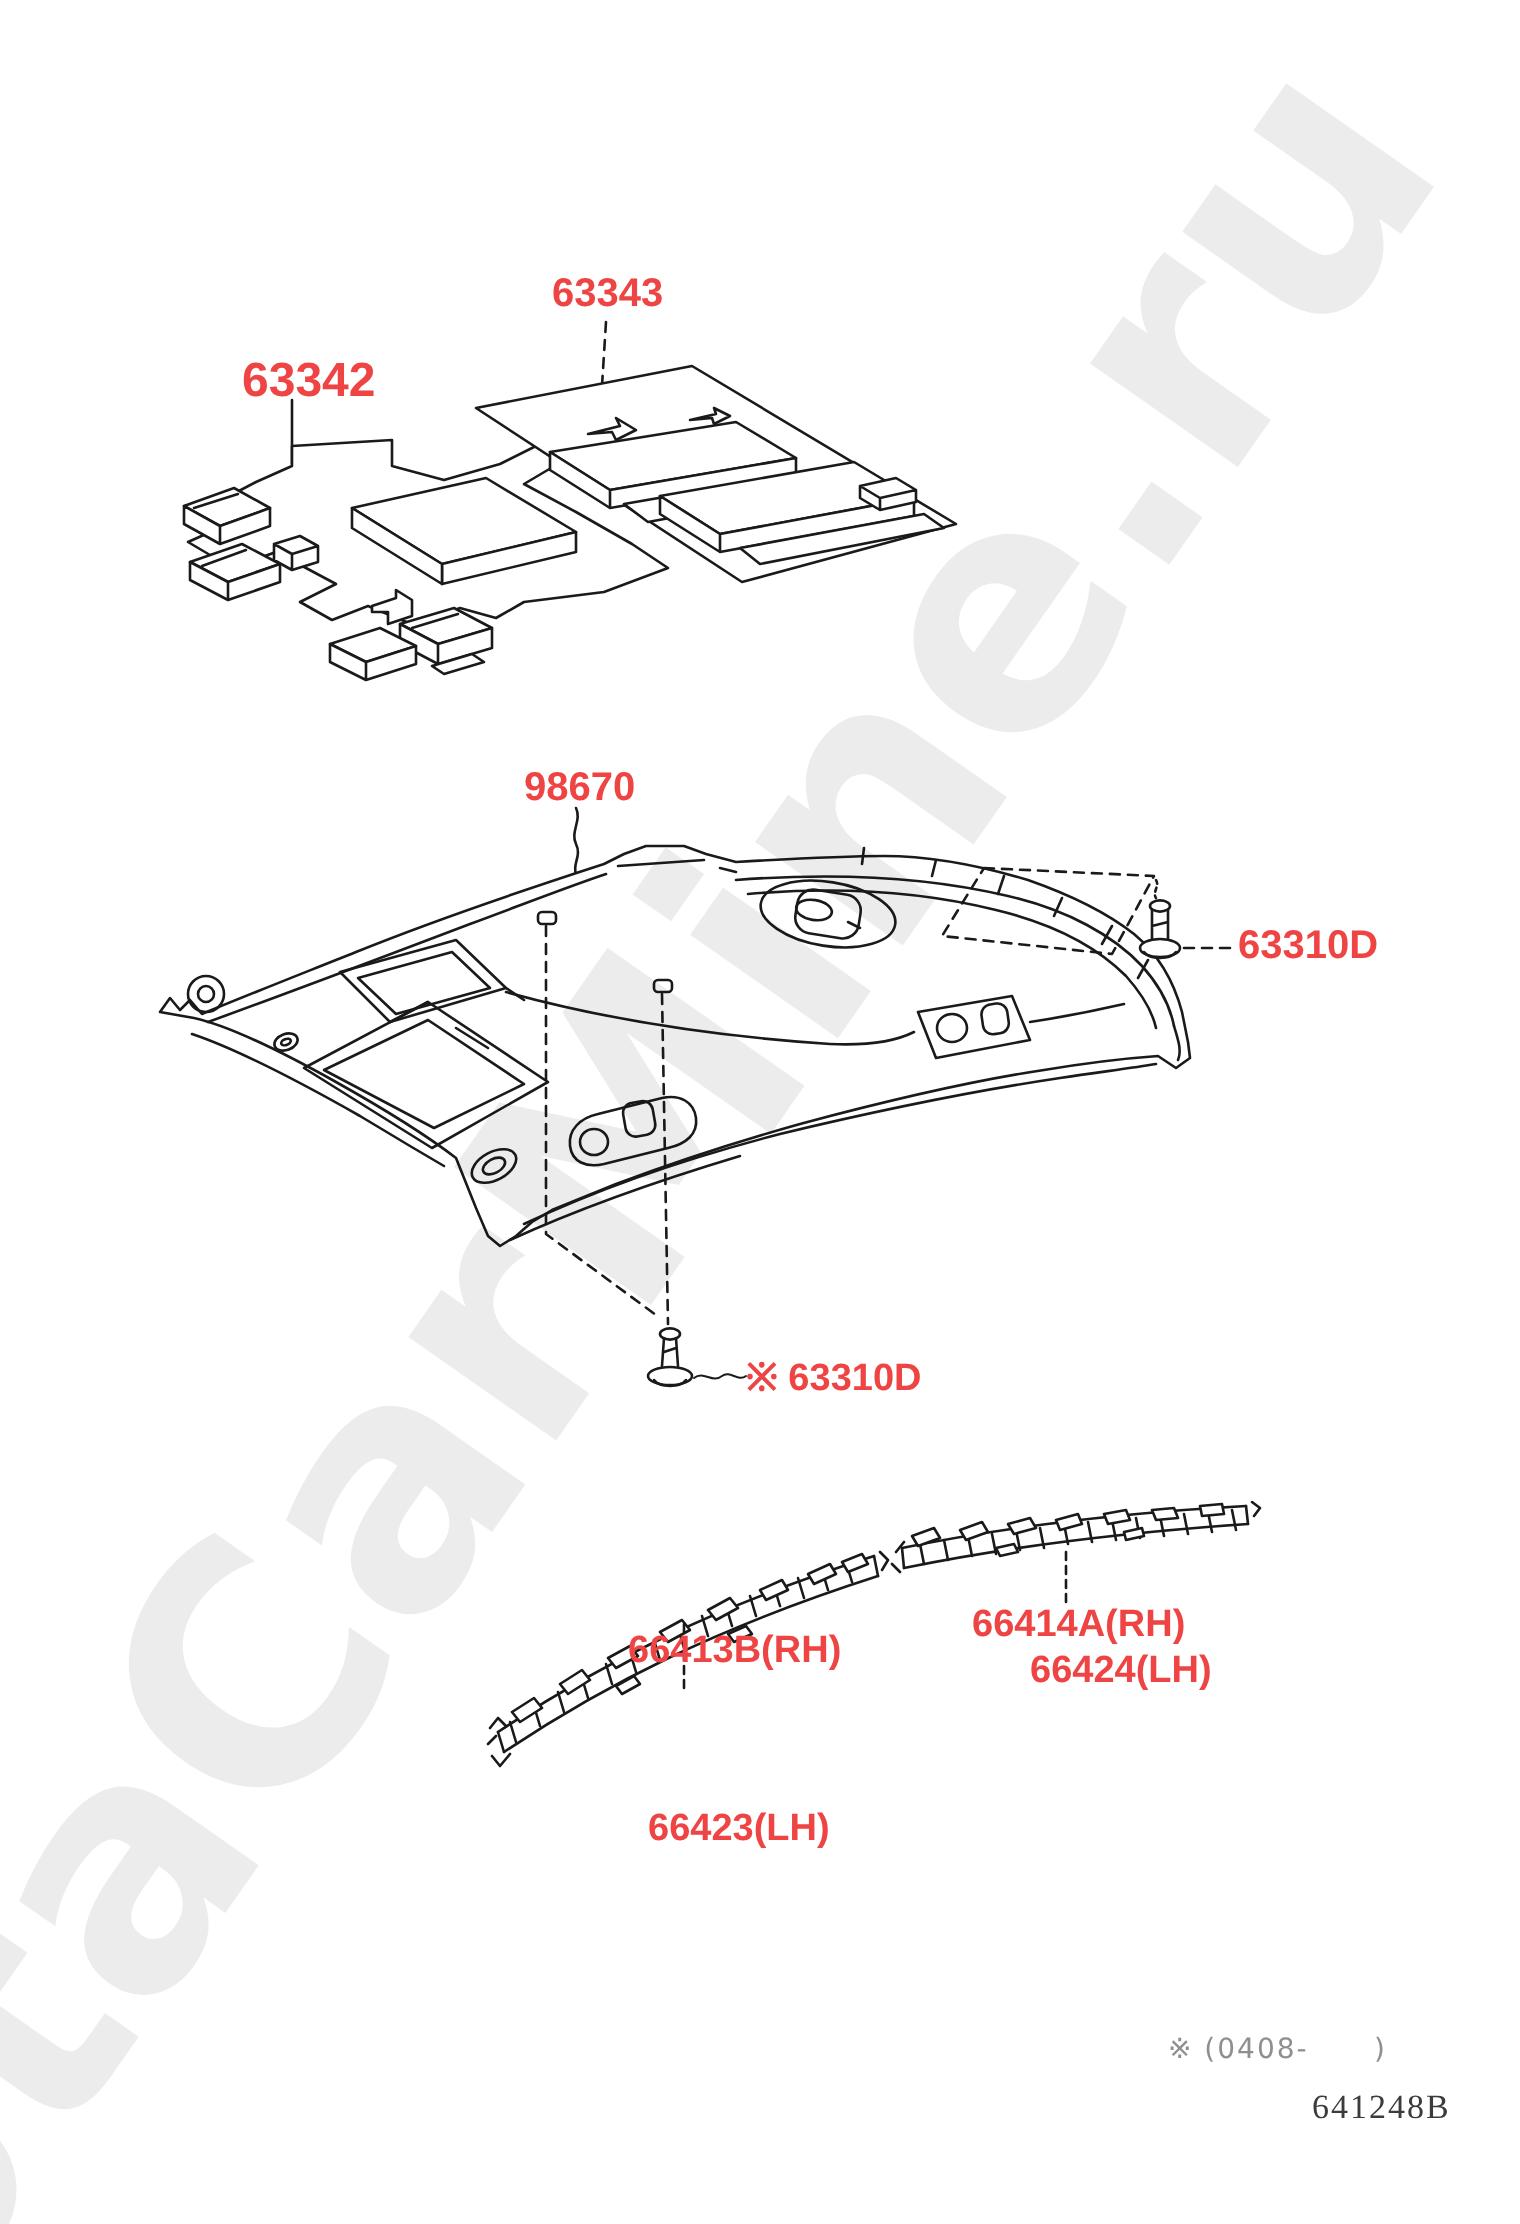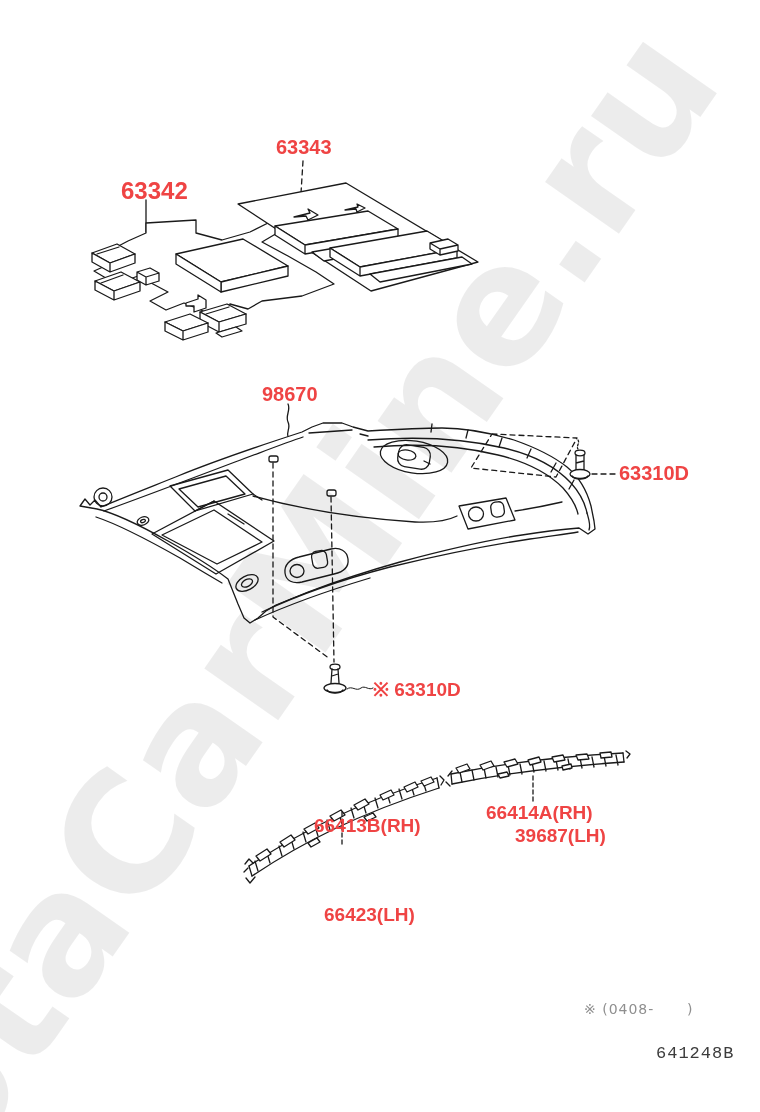--- a/index.html
+++ b/index.html
@@ -3,22 +3,22 @@
 <meta charset="utf-8">
 <title>Roof Headlining Parts Diagram</title>
 <style>
   html,body{margin:0;padding:0;background:#ffffff;}
   .canvas{position:relative;width:760px;height:1112px;background:#ffffff;overflow:hidden;
           font-family:"DejaVu Sans","Liberation Sans",sans-serif;}
   .art{position:absolute;left:0;top:0;}
   .plabel{position:absolute;font-family:Liberation Sans, sans-serif;
           font-weight:700;font-size:19px;line-height:1;color:#ef4444;white-space:pre;letter-spacing:0;}
   .note{position:absolute;font-family:"DejaVu Sans","Liberation Sans",sans-serif;
-        font-size:14px;color:#8f8f8f;white-space:pre;letter-spacing:1px;}
-  .figcode{position:absolute;font-family:Liberation Mono, monospace;
+        font-size:14px;color:#8f8f8f;white-space:pre;letter-spacing:1px;margin-top:16px;}
+  .figcode{position:absolute;font-family:Liberation Serif, serif;
         font-size:17px;color:#3c3c3c;letter-spacing:1px;}
   svg path, svg ellipse, svg circle, svg rect, svg line{vector-effect:non-scaling-stroke;}
 </style>
 </head>
 <body>
 
 <div class="canvas">
 
   <svg class="art" width="760" height="1112" viewBox="0 0 760 1112" fill="none" stroke="#1a1a1a" stroke-width="1.3" stroke-linejoin="round" stroke-linecap="round">
 
@@ -176,19 +176,19 @@
   <div class="plabel" style="left:262px;top:384px;font-size:20px">98670</div>
 
   <div class="plabel" style="left:619px;top:463px;font-size:20px">63310D</div>
 
   <div class="plabel" style="left:373px;top:680px;font-size:19px">※ 63310D</div>
 
   <div class="plabel" style="left:314px;top:816px">66413B(RH)</div>
   <div class="plabel" style="left:324px;top:905px">66423(LH)</div>
 
   <div class="plabel" style="left:486px;top:803px">66414A(RH)</div>
-  <div class="plabel" style="left:515px;top:826px">39687(LH)</div>
+  <div class="plabel" style="left:515px;top:826px">66424(LH)</div>
 
   <div class="note" style="left:584px;top:1001px">※ (0408-      )</div>
 
   <div class="figcode" style="left:656px;top:1044px">641248B</div>
 
 </div>
 
 </body></html>

